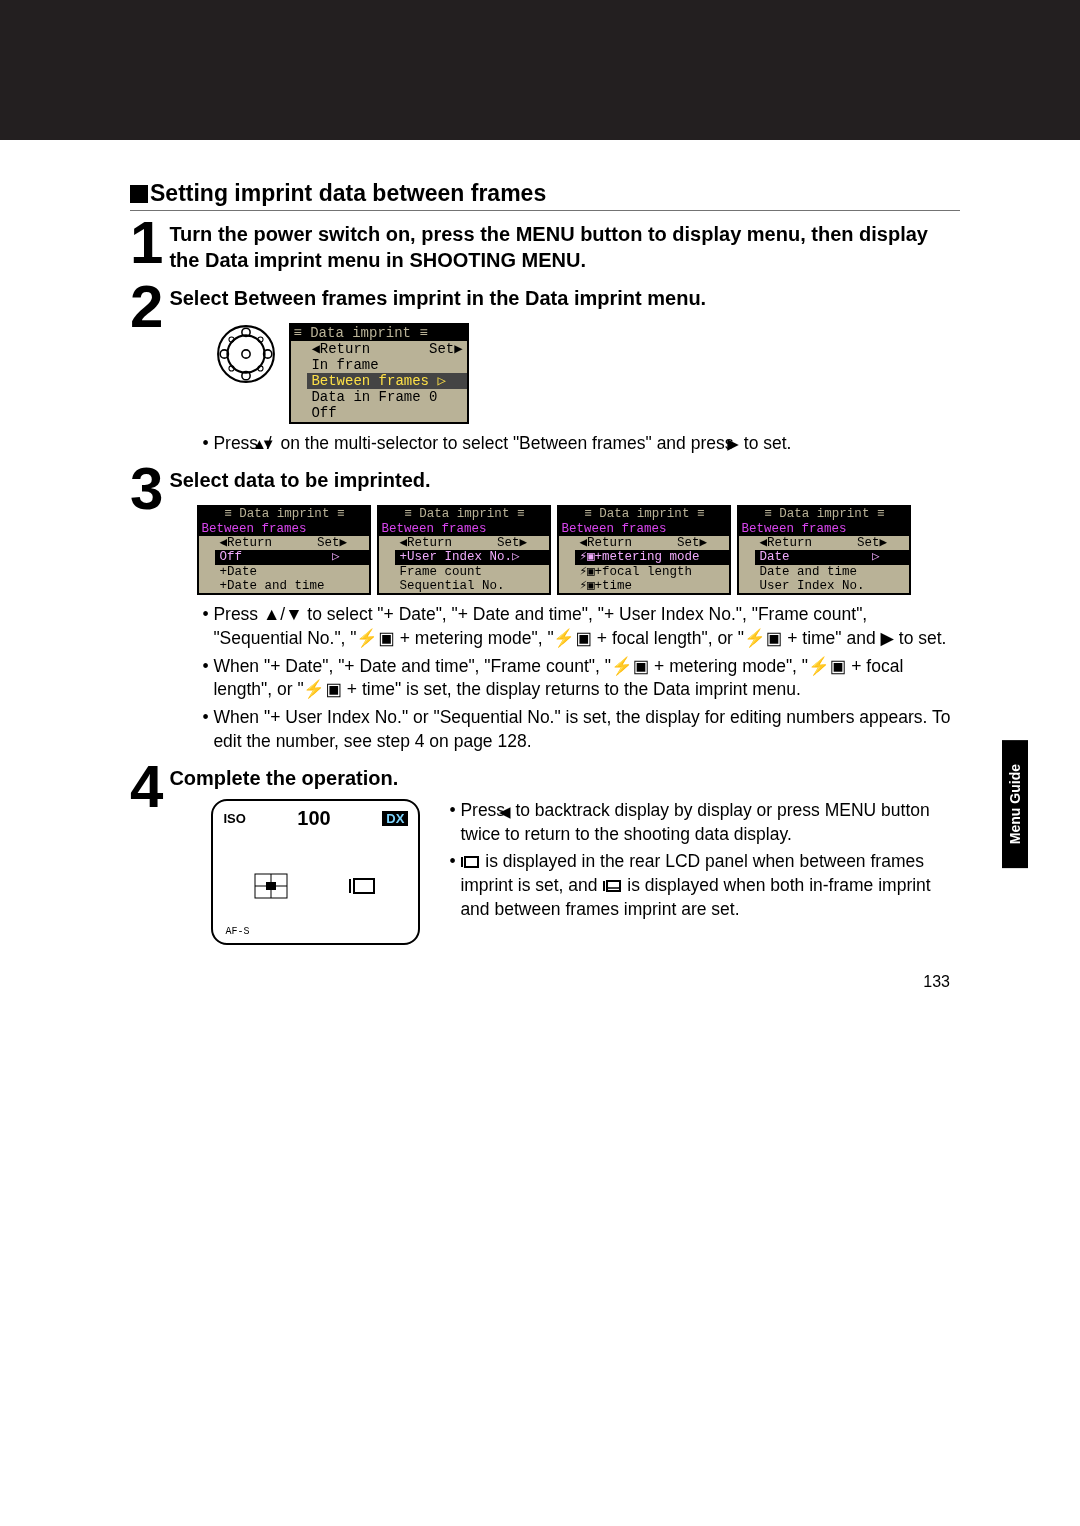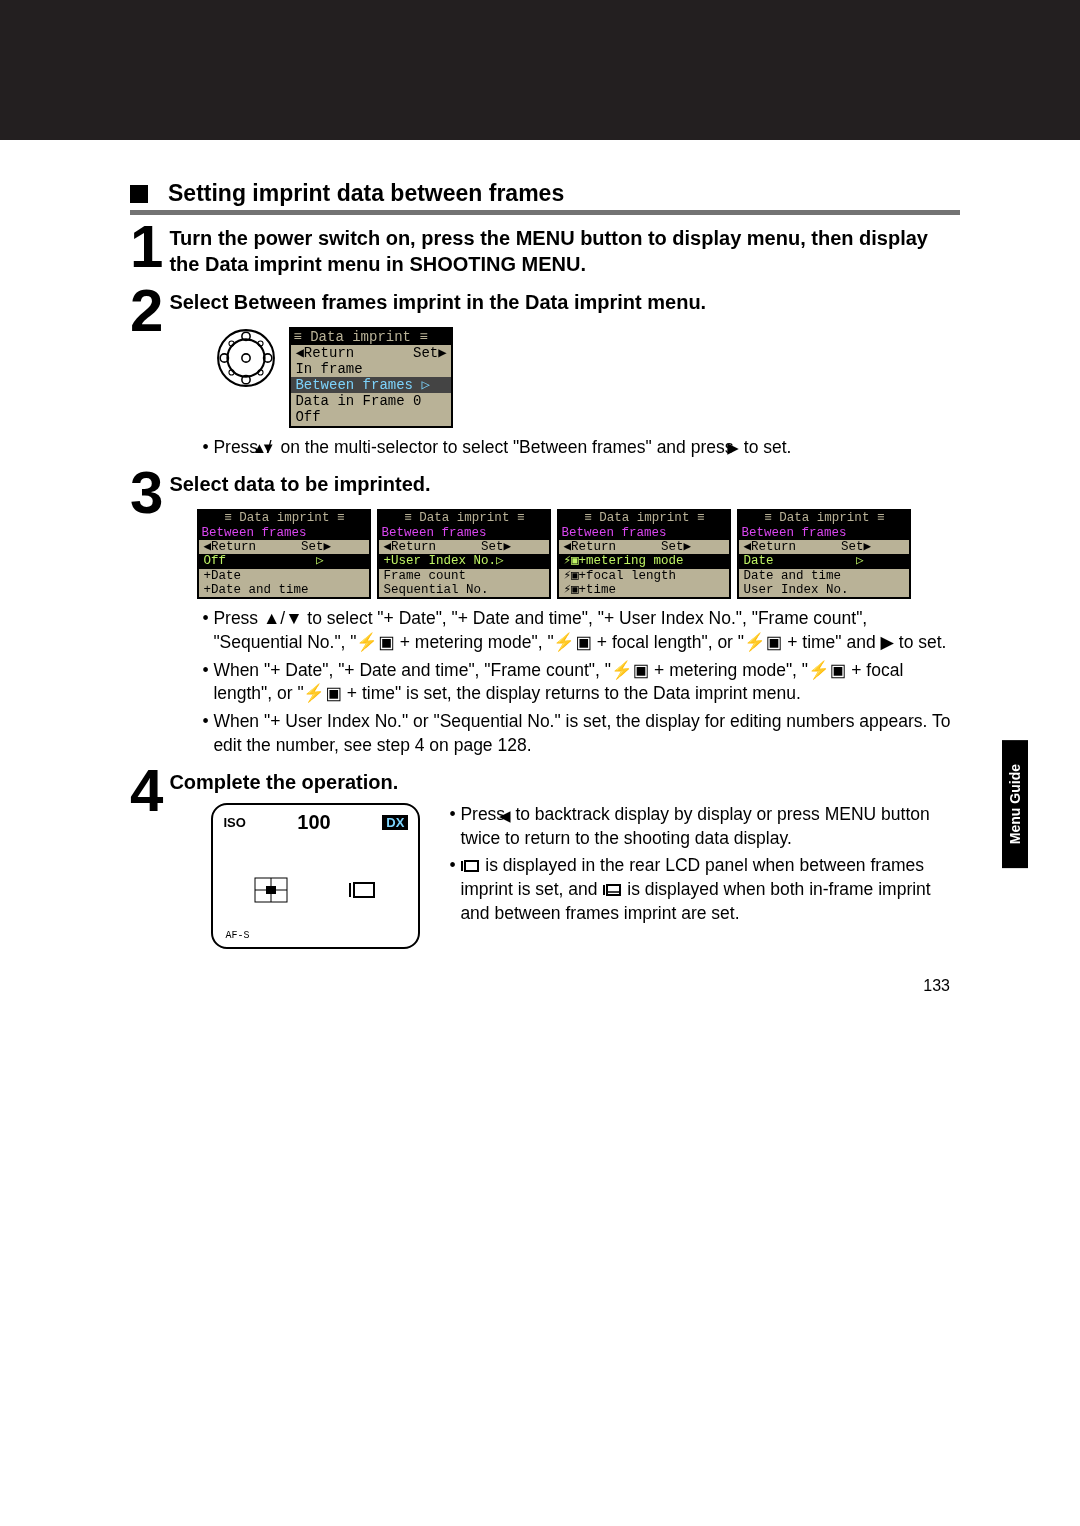--- a/index.html
+++ b/index.html
@@ -20,22 +20,22 @@
     width: 100%;
     height: 140px;
     background: #231f20;
   }
   .content {
     padding: 40px 120px 0 130px;
   }
   .heading-row {
     display: flex;
     align-items: center;
-    gap: 20px;
-    border-bottom: 5px solid #737373;
+    gap: 2px;
+    border-bottom: 1px solid #737373;
     padding-bottom: 3px;
     margin-bottom: 8px;
   }
   .black-square {
     width: 18px;
     height: 18px;
     background: #000;
     flex-shrink: 0;
   }
   .heading-text {
@@ -88,33 +88,34 @@
     border: 2px solid #000;
     background: #b9b297;
     font-family: Liberation Mono, monospace;
     font-size: 14px;
     line-height: 1.15;
     display: inline-block;
   }
   .lcd-line {
     padding: 0 4px;
     white-space: pre;
+    margin-left: 16px;
   }
   .lcd-title {
     background: #000;
     color: #b9b297;
     display: flex;
     justify-content: space-between;
     padding: 0 2px;
   }
   .lcd-sel {
     background: #444;
-    color: #7dd3fc;
-  }
-  .lcd-hl { background:#000; color:#bef264; }
+    color: #fde047;
+  }
+  .lcd-hl { background:#000; color:#f0abfc; }
   .screens-row {
     display: flex;
     gap: 6px;
     margin: 12px 0 8px 28px;
   }
   .screens-row .lcd-menu {
     font-size: 12.5px;
     width: 170px;
   }
   .lcd-s-title {

